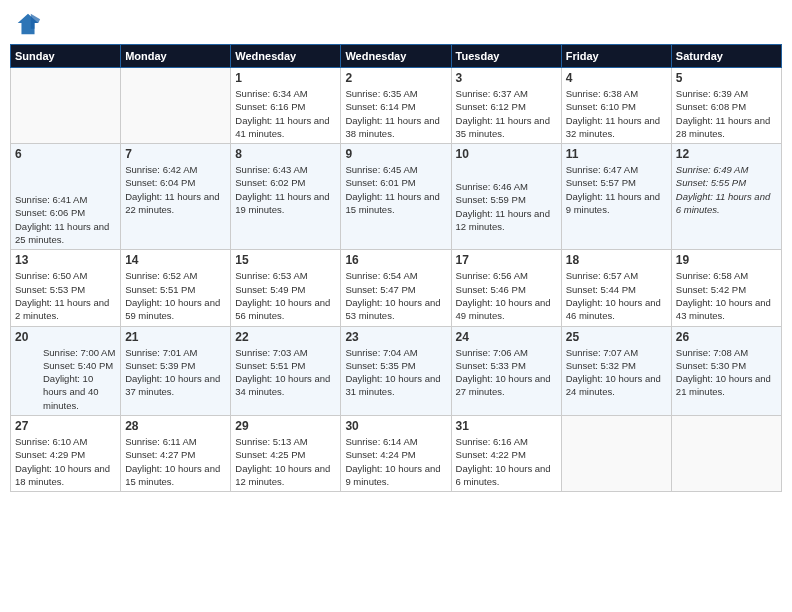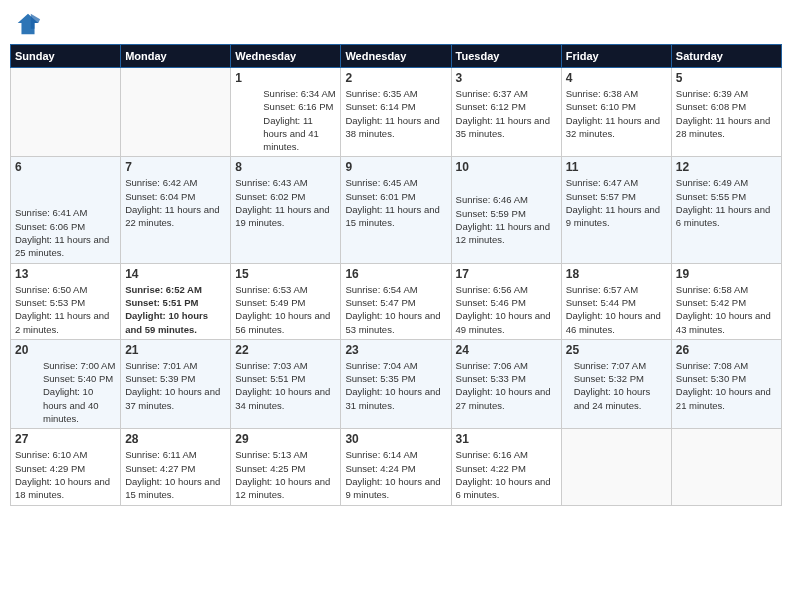--- a/index.html
+++ b/index.html
@@ -121,21 +121,21 @@
         <th>Friday</th>
         <th>Saturday</th>
       </tr>
   </thead>
   <tbody id="calendar-body">
   <tr class="row-bg-white">
         <td class="empty"></td>
         <td class="empty"></td>
         <td>
           <span class="day-num">1</span>
-          <div class="day-detail" style="white-space: pre-line; margin-left: 28px;">Sunrise: 6:34 AM
+          <div class="day-detail" style="white-space: pre-line;">Sunrise: 6:34 AM
 Sunset: 6:16 PM
 Daylight: 11 hours and 41 minutes.</div>
         </td>
         <td>
           <span class="day-num">2</span>
           <div class="day-detail" style="white-space: pre-line;">Sunrise: 6:35 AM
 Sunset: 6:14 PM
 Daylight: 11 hours and 38 minutes.</div>
         </td>
         <td>
@@ -189,35 +189,35 @@
 Daylight: 11 hours and 12 minutes.</div>
         </td>
         <td>
           <span class="day-num">11</span>
           <div class="day-detail" style="white-space: pre-line;">Sunrise: 6:47 AM
 Sunset: 5:57 PM
 Daylight: 11 hours and 9 minutes.</div>
         </td>
         <td>
           <span class="day-num">12</span>
-          <div class="day-detail" style="white-space: pre-line;">Sunrise: 6:49 AM
+          <div class="day-detail" style="white-space: pre-line; font-style: italic;">Sunrise: 6:49 AM
 Sunset: 5:55 PM
 Daylight: 11 hours and 6 minutes.</div>
         </td>
       </tr>
       <tr class="row-bg-white">
         <td>
           <span class="day-num">13</span>
           <div class="day-detail" style="white-space: pre-line;">Sunrise: 6:50 AM
 Sunset: 5:53 PM
 Daylight: 11 hours and 2 minutes.</div>
         </td>
         <td>
           <span class="day-num">14</span>
-          <div class="day-detail" style="white-space: pre-line; font-weight: bold;">Sunrise: 6:52 AM
+          <div class="day-detail" style="white-space: pre-line;">Sunrise: 6:52 AM
 Sunset: 5:51 PM
 Daylight: 10 hours and 59 minutes.</div>
         </td>
         <td>
           <span class="day-num">15</span>
           <div class="day-detail" style="white-space: pre-line;">Sunrise: 6:53 AM
 Sunset: 5:49 PM
 Daylight: 10 hours and 56 minutes.</div>
         </td>
         <td>
@@ -271,21 +271,21 @@
 Daylight: 10 hours and 31 minutes.</div>
         </td>
         <td>
           <span class="day-num">24</span>
           <div class="day-detail" style="white-space: pre-line;">Sunrise: 7:06 AM
 Sunset: 5:33 PM
 Daylight: 10 hours and 27 minutes.</div>
         </td>
         <td>
           <span class="day-num">25</span>
-          <div class="day-detail" style="white-space: pre-line; margin-left: 8px;">Sunrise: 7:07 AM
+          <div class="day-detail" style="white-space: pre-line;">Sunrise: 7:07 AM
 Sunset: 5:32 PM
 Daylight: 10 hours and 24 minutes.</div>
         </td>
         <td>
           <span class="day-num">26</span>
           <div class="day-detail" style="white-space: pre-line;">Sunrise: 7:08 AM
 Sunset: 5:30 PM
 Daylight: 10 hours and 21 minutes.</div>
         </td>
       </tr>

